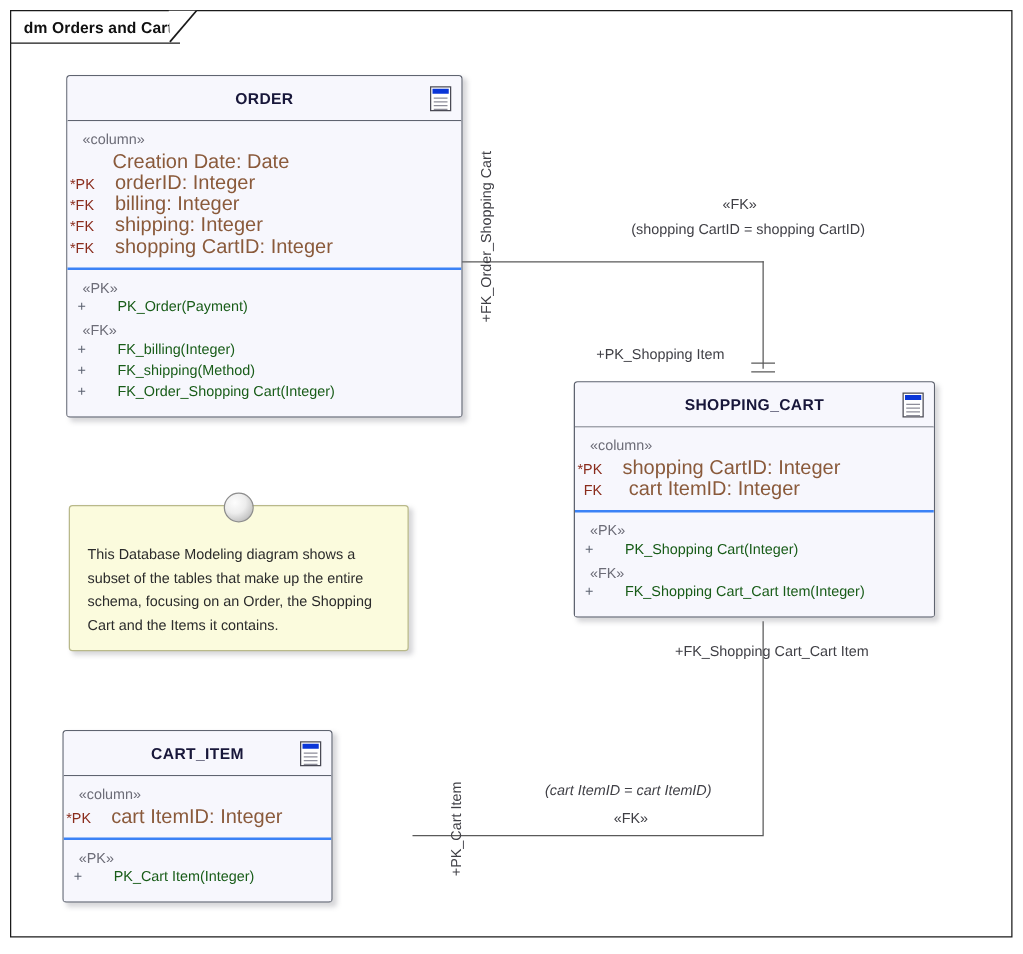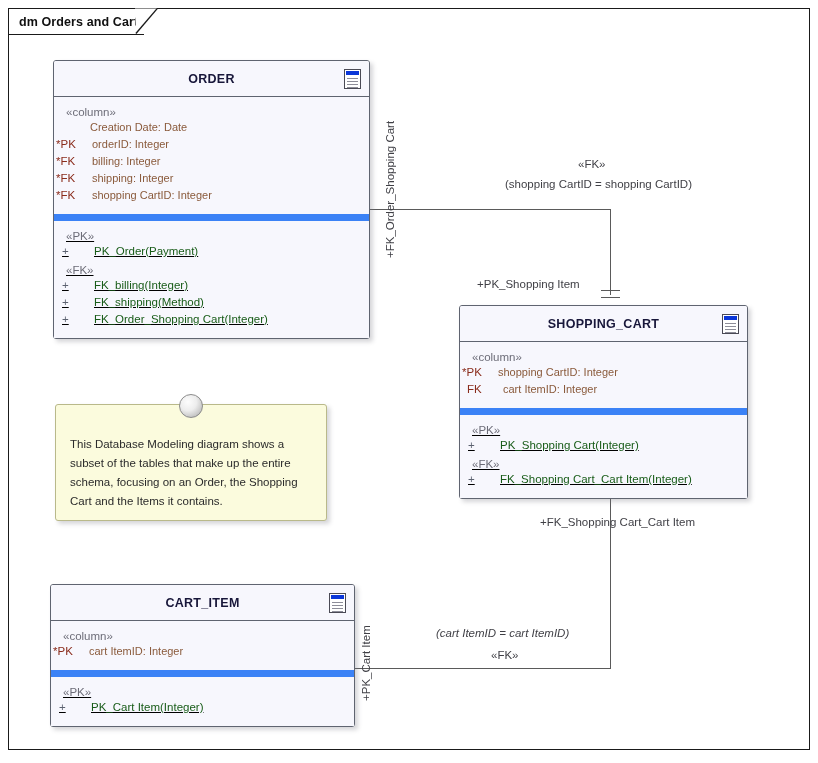--- a/index.html
+++ b/index.html
@@ -117,22 +117,21 @@
   .uml-icon .ln.l1 { top: 8px; }
   .uml-icon .ln.l2 { top: 11px; }
   .uml-icon .ln.l3 { top: 14px; }
   .uml-icon .ln.l4 { top: 17px; }
 
   .uml-compartment {
     padding: 7px 0 8px 0;
     background: #f7f7fd;
   }
   .uml-compartment.bordered {
-    border-top: 7px solid #3b82f6;
-    text-decoration: underline;
+    border-top: 2px solid #3b82f6;
   }
 
   
   .row {
     display: flex;
     align-items: baseline;
     height: 17px;
     font-size: 11.5px;
     white-space: nowrap;
   }
@@ -148,21 +147,21 @@
     width: 36px;
     padding-left: 2px;
     text-align: left;
     color: #8a2c1c;
     font-size: 11.5px;
     flex: 0 0 auto;
   }
   .row .key.fknomark { padding-left: 7px; }
   .row .attr {
     color: #8a5a3b;
-    font-size: 11px;
+    font-size: 16px;
     text-align: center;
   }
   .row.plain .spacerkey { width: 36px; flex: 0 0 auto; }
 
   .row .vis {
     width: 22px;
     padding-left: 8px;
     color: #5c6270;
     flex: 0 0 auto;
     font-size: 11.5px;
@@ -352,21 +351,21 @@
         <span class="op">PK_Shopping Cart(Integer)</span>
       </div>
       <div class="stereo">«FK»</div>
       <div class="row">
         <span class="vis">+</span>
         <span class="op">FK_Shopping Cart_Cart Item(Integer)</span>
       </div>
     </div>
   </div>
 
-  <div class="uml-table" style="left:50px; top:584px; width:305px;">
+  <div class="uml-table" style="left:50px; top:584px; width:216px;">
     <div class="uml-header">
       <span class="uml-title">CART_ITEM</span>
       <span class="uml-icon">
         <span class="bar"></span>
         <span class="ln l1"></span>
           <span class="ln l2"></span>
         <span class="ln l3"></span>
           <span class="ln l4"></span>
       </span>
     </div>

